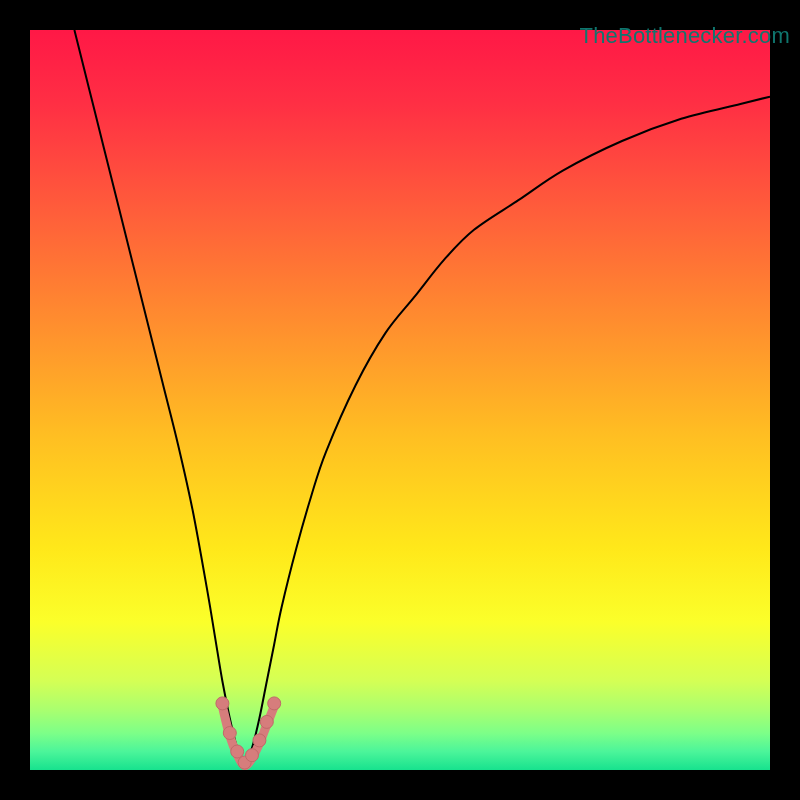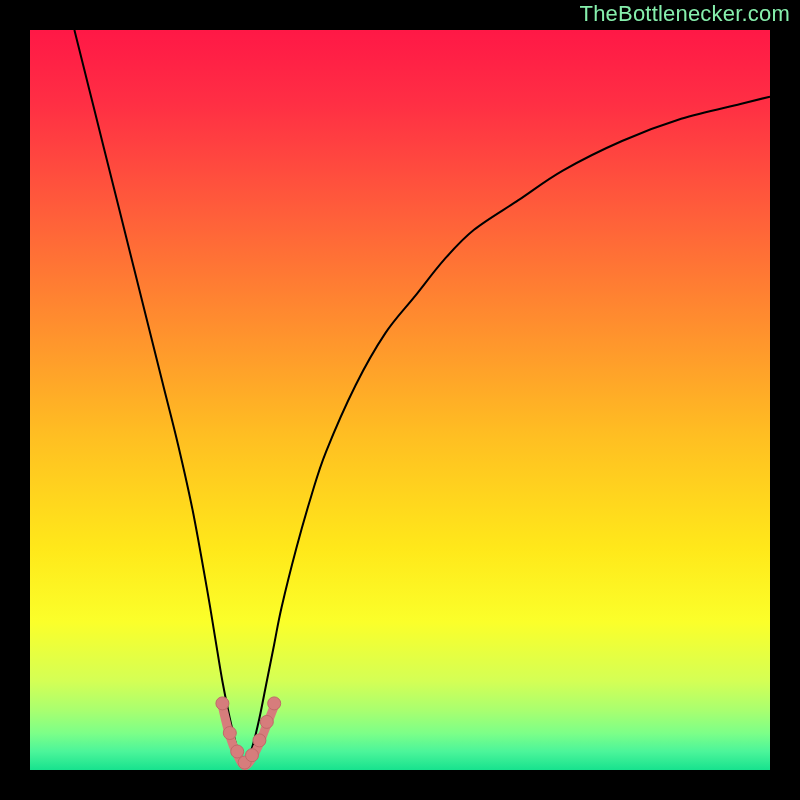--- a/index.html
+++ b/index.html
@@ -12,24 +12,24 @@
     font-family: Arial, Helvetica, sans-serif;
   }
   .stage {
     position: relative;
     width: 800px;
     height: 800px;
     background: #000000;
   }
   .watermark {
     position: absolute;
-    top: 1px;
+    top: 23px;
     right: 10px;
     z-index: 30;
-    color: #86efac;
+    color: #0f766e;
     font-size: 22px;
     letter-spacing: 0.2px;
     font-weight: 400;
     user-select: none;
   }
   .plot {
     position: absolute;
     left: 30px;
     top: 30px;
     width: 740px;

